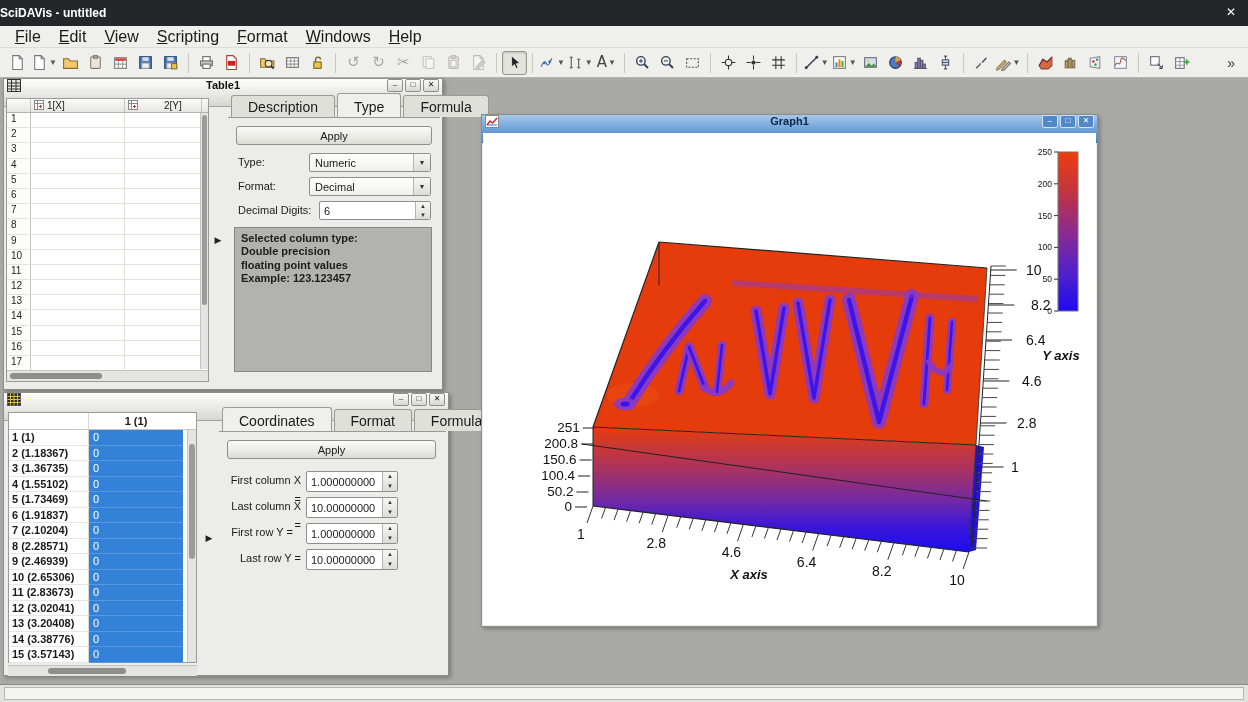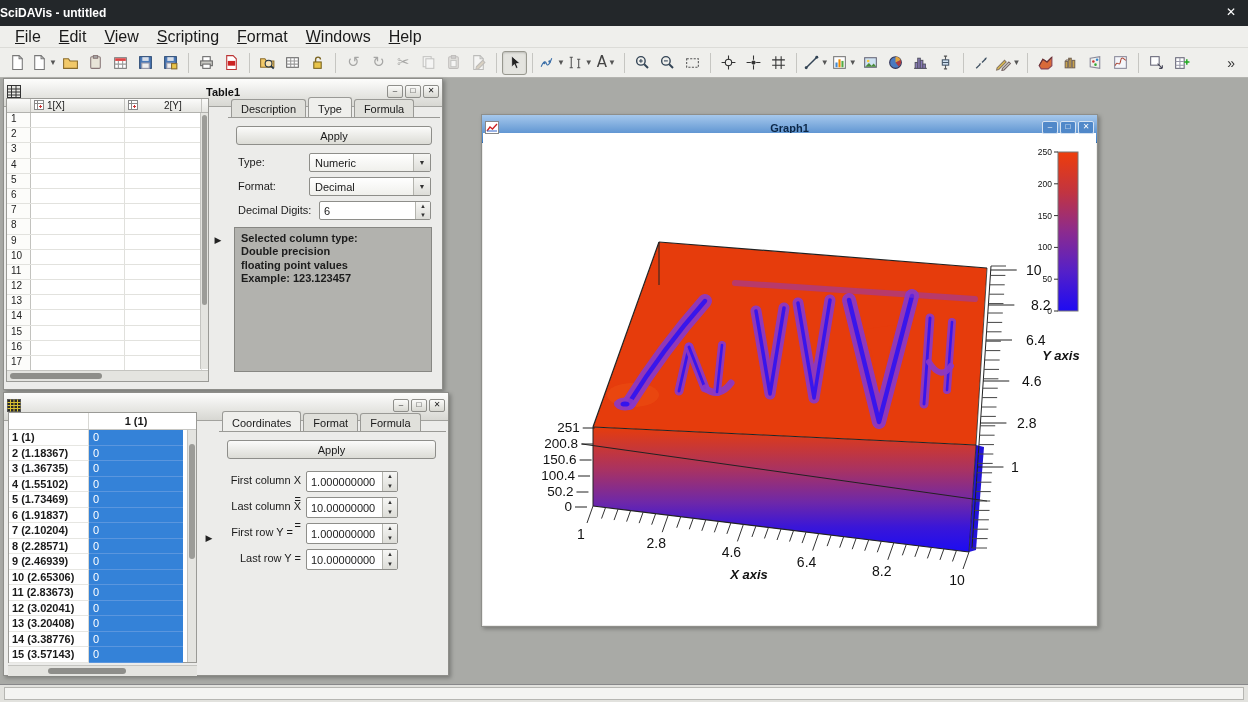--- a/index.html
+++ b/index.html
@@ -18,21 +18,21 @@
 .tb-btn svg{width:17px;height:17px}
 .tb-btn .glyph{font-size:15px;color:#444;line-height:1;font-family:"DejaVu Sans",sans-serif}
 .tb-btn.dis{opacity:.42;filter:grayscale(70%)}
 .tb-btn.pressed{border-color:#98988f;background:#e4e4df;box-shadow:inset 0 1px 2px rgba(0,0,0,.18)}
 .tb-sep{width:1px;height:20px;background:#c6c6c2;margin:0 5px;flex:0 0 1px}
 .dd{font-size:8px;color:#555}
 #tb-overflow{margin-left:auto;font-size:14px;color:#333;padding:0 8px}
 
 #mdi{position:absolute;top:78px;left:0;width:100%;height:606px}
 .window{position:absolute;background:#ececea;border:1px solid #8e8e8a;box-shadow:2px 2px 4px rgba(0,0,0,.28)}
-.wtitle{height:28px;display:flex;align-items:flex-end;padding:8px 3px;position:relative;background:linear-gradient(#fdfdfc,#d7d7d2);border-bottom:1px solid #a2a29e}
+.wtitle{height:28px;display:flex;align-items:flex-start;padding:0 3px;position:relative;background:linear-gradient(#fdfdfc,#d7d7d2);border-bottom:1px solid #a2a29e}
 .wtitle .t-cap{position:absolute;left:0;right:0;text-align:center;font-weight:bold;font-size:11px;color:#111}
 .wtitle .t-icon{width:14px;height:13px;z-index:1;display:flex;align-items:center}
 .t-btns{margin-left:auto;display:flex;gap:2px;z-index:1}
 .t-btn{width:16px;height:13px;border:1px solid #8e8e8a;border-radius:2px;background:linear-gradient(#fbfbf9,#d8d8d2);font-size:8px;line-height:10px;text-align:center;color:#222}
 .window.active .wtitle{background:linear-gradient(#a6c8ec,#3f7ec6);border-bottom-color:#2e69a8}
 .window.active .t-cap{color:#0c2747}
 .window.active .t-btn{background:#5088c9;border-color:#d4e2f2;color:#fff}
 .wcontent{position:absolute;left:0;top:17px;right:0;bottom:0}
 
 .tbl{position:absolute;background:#fff;border:1px solid #9a9a96}
@@ -42,21 +42,21 @@
 .t-rn{width:24px;flex:0 0 24px;border-right:1px solid #c2c2be;font-size:10px;padding-left:4px;color:#222;background:#fcfcfa}
 .t-cell{border-right:1px solid #e0e0dc}
 .vsb{position:absolute;background:#e4e4e0;border-left:1px solid #c4c4c0}
 .vsb .thumb{position:absolute;left:1px;right:1px;border-radius:3px;background:#9c9c98}
 .hsb{position:absolute;background:#e4e4e0;border-top:1px solid #c4c4c0}
 .hsb .thumb{position:absolute;top:2px;height:6px;border-radius:3px;background:#8e8e8a}
 .split{position:absolute;display:flex;align-items:center;justify-content:center;color:#222;font-size:9px}
 
 .panel{position:absolute}
 .tabbar{display:flex;align-items:flex-end;height:22px;padding-left:3px;border-bottom:1px solid #9a9a96}
-.tab{padding:3px 9px 2px;border:1px solid #9a9a96;border-bottom:none;background:#e0e0db;margin-right:2px;border-radius:3px 3px 0 0;font-size:11px}
+.tab{padding:3px 16px 2px;border:1px solid #9a9a96;border-bottom:none;background:#e0e0db;margin-right:2px;border-radius:3px 3px 0 0;font-size:14px}
 .tab.active{background:#efefec;padding-top:5px}
 .apply-btn{position:absolute;border:1px solid #8e8e8a;border-radius:3px;background:linear-gradient(#fbfbfa,#dcdcd6);text-align:center;padding-top:3px;font-size:11px;height:19px}
 .frow-label{position:absolute;font-size:11px;line-height:19px}
 .combo{position:absolute;height:19px;border:1px solid #8e8e8a;border-radius:2px;background:linear-gradient(#ffffff,#f0f0ec);display:flex;align-items:center;padding-left:5px;font-size:11px}
 .combo .cb-arrow{margin-left:auto;width:17px;height:100%;border-left:1px solid #b4b4ae;display:flex;align-items:center;justify-content:center;font-size:7px;color:#333;background:linear-gradient(#f6f6f4,#dddDD8)}
 .spin{position:absolute;border:1px solid #8e8e8a;border-radius:2px;background:#fff;display:flex;align-items:center;font-size:11px}
 .spin .val{padding-left:4px;white-space:nowrap;overflow:hidden;flex:1}
 .spin .sp-btns{width:15px;height:100%;border-left:1px solid #b4b4ae;display:flex;flex-direction:column;background:linear-gradient(#f6f6f4,#ddddd8)}
 .spin .sp-btns span{flex:1;font-size:6px;line-height:8px;text-align:center;color:#333}
 .info{position:absolute;background:#b2b2ae;border:1px solid #878783;padding:4px 6px;font-weight:bold;color:#1c1c1c;line-height:1.22;font-size:11px}

